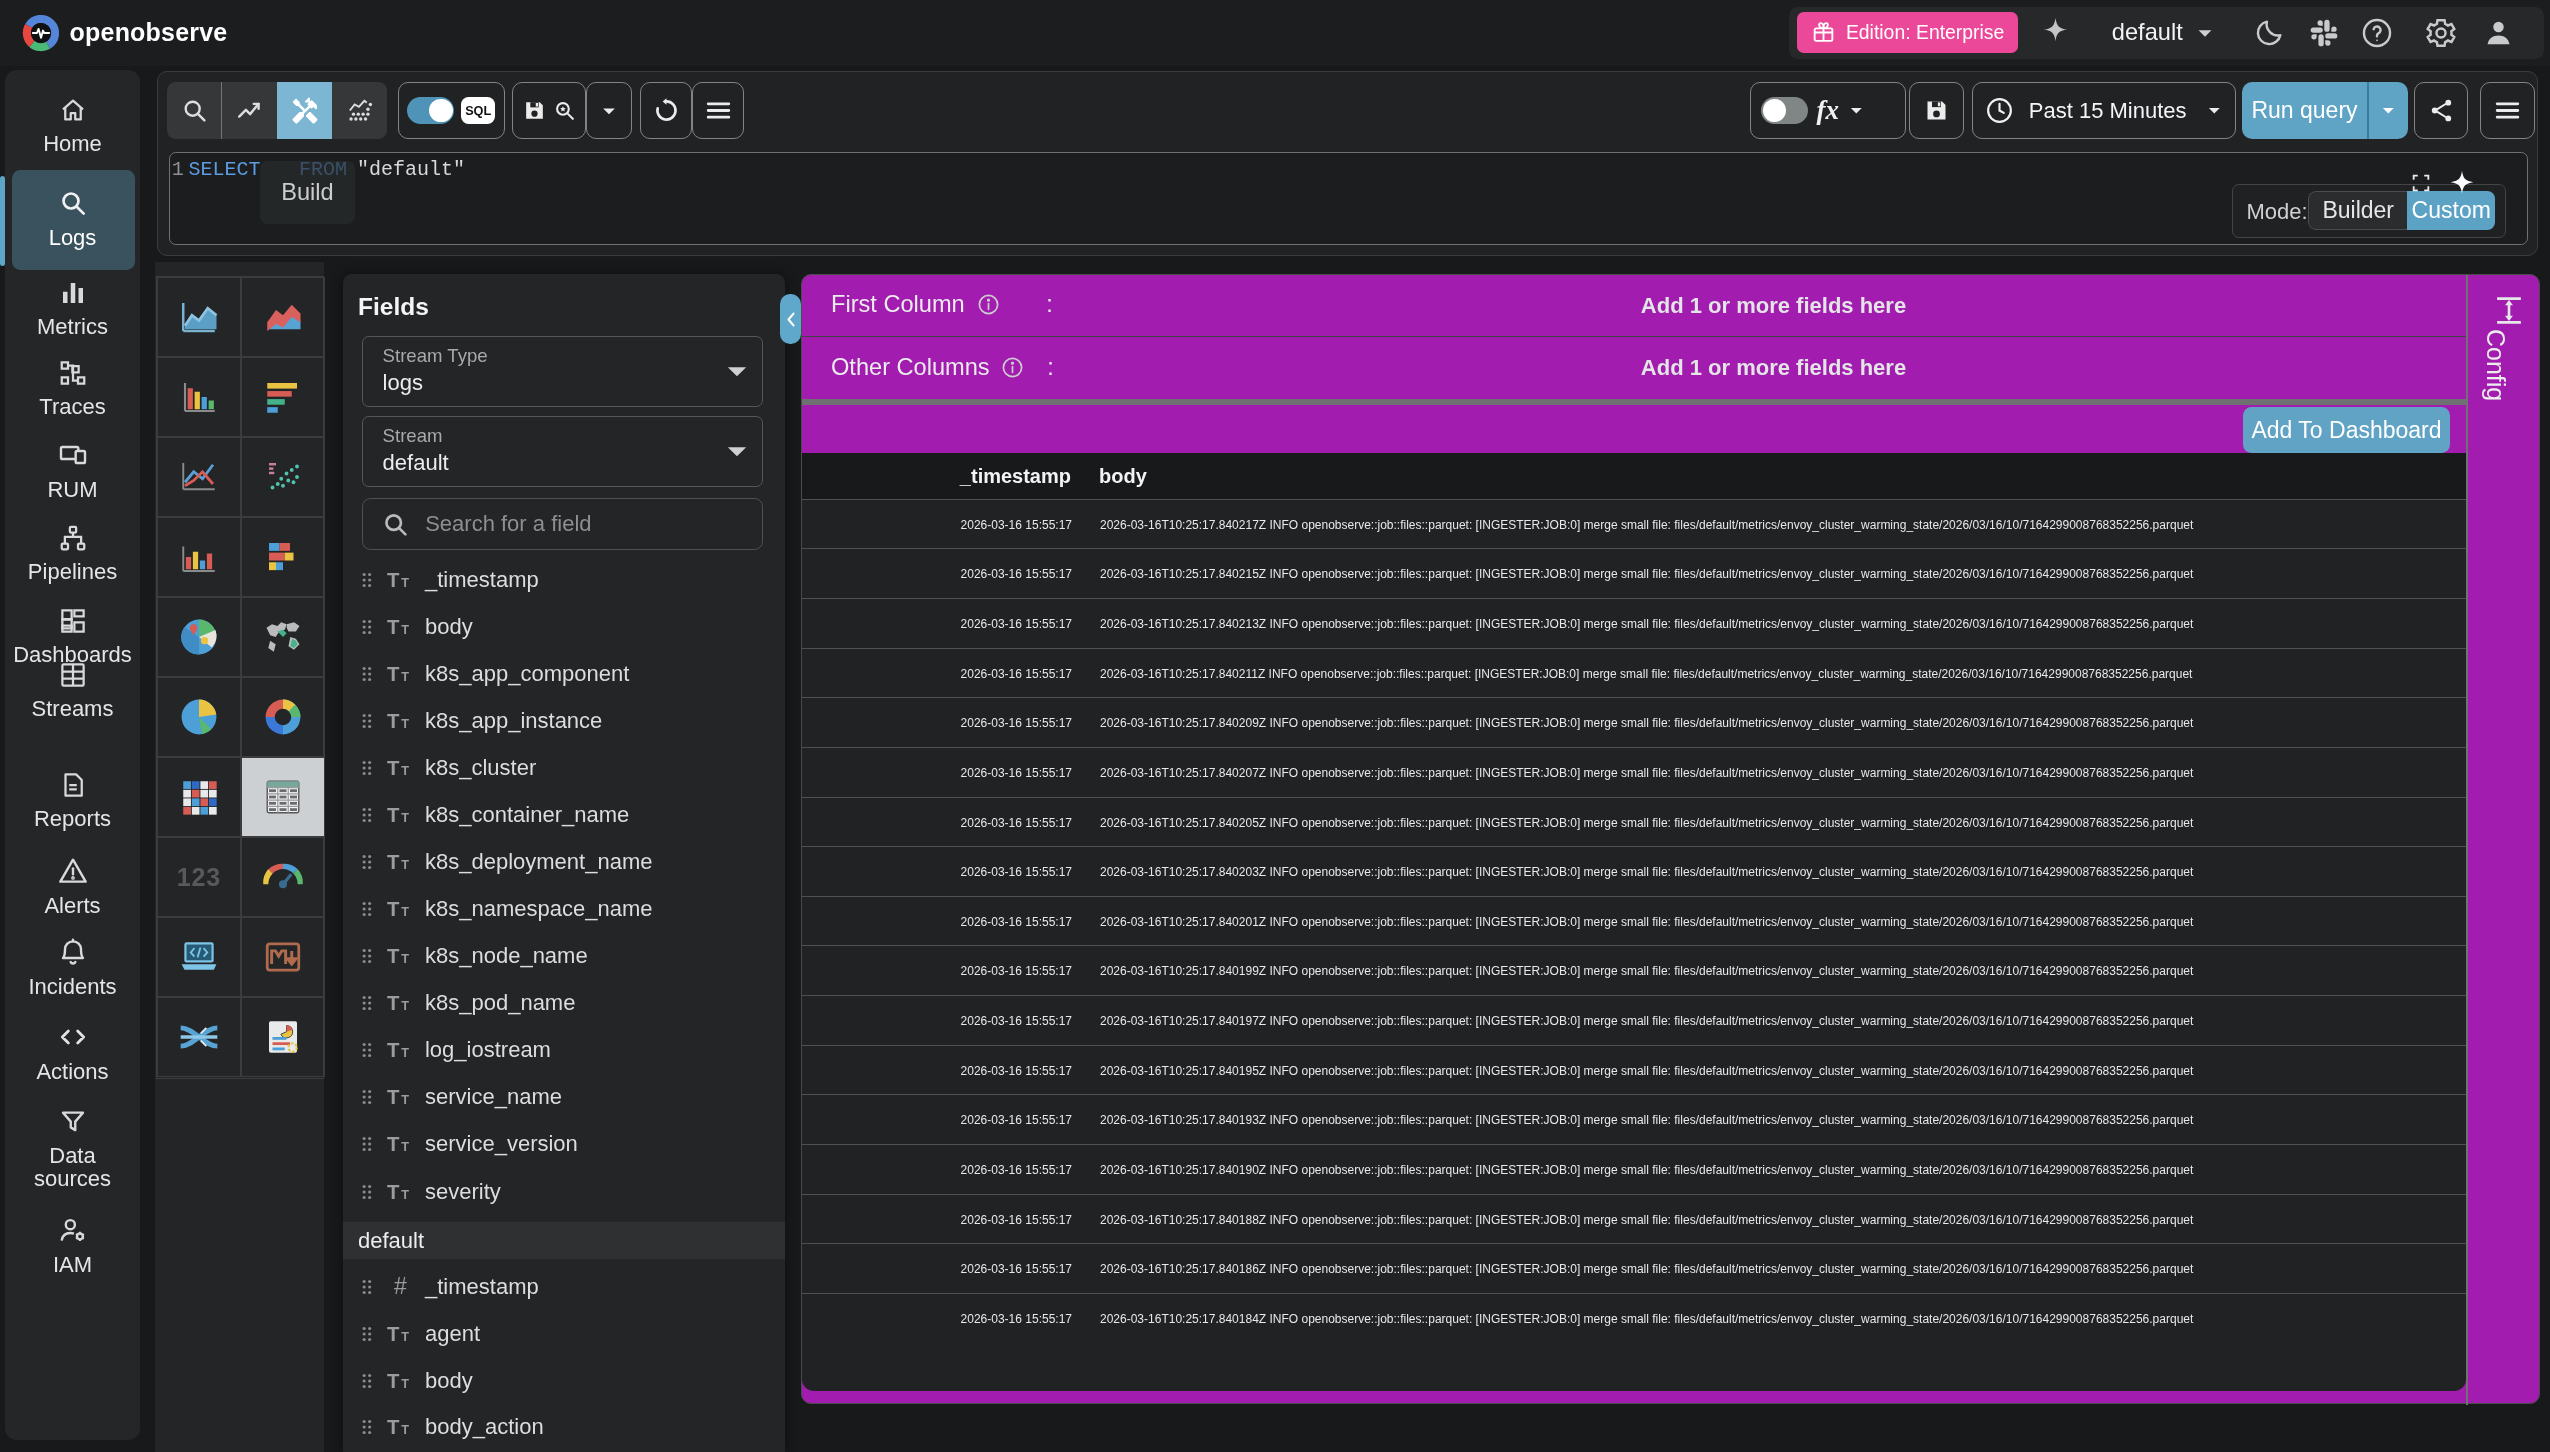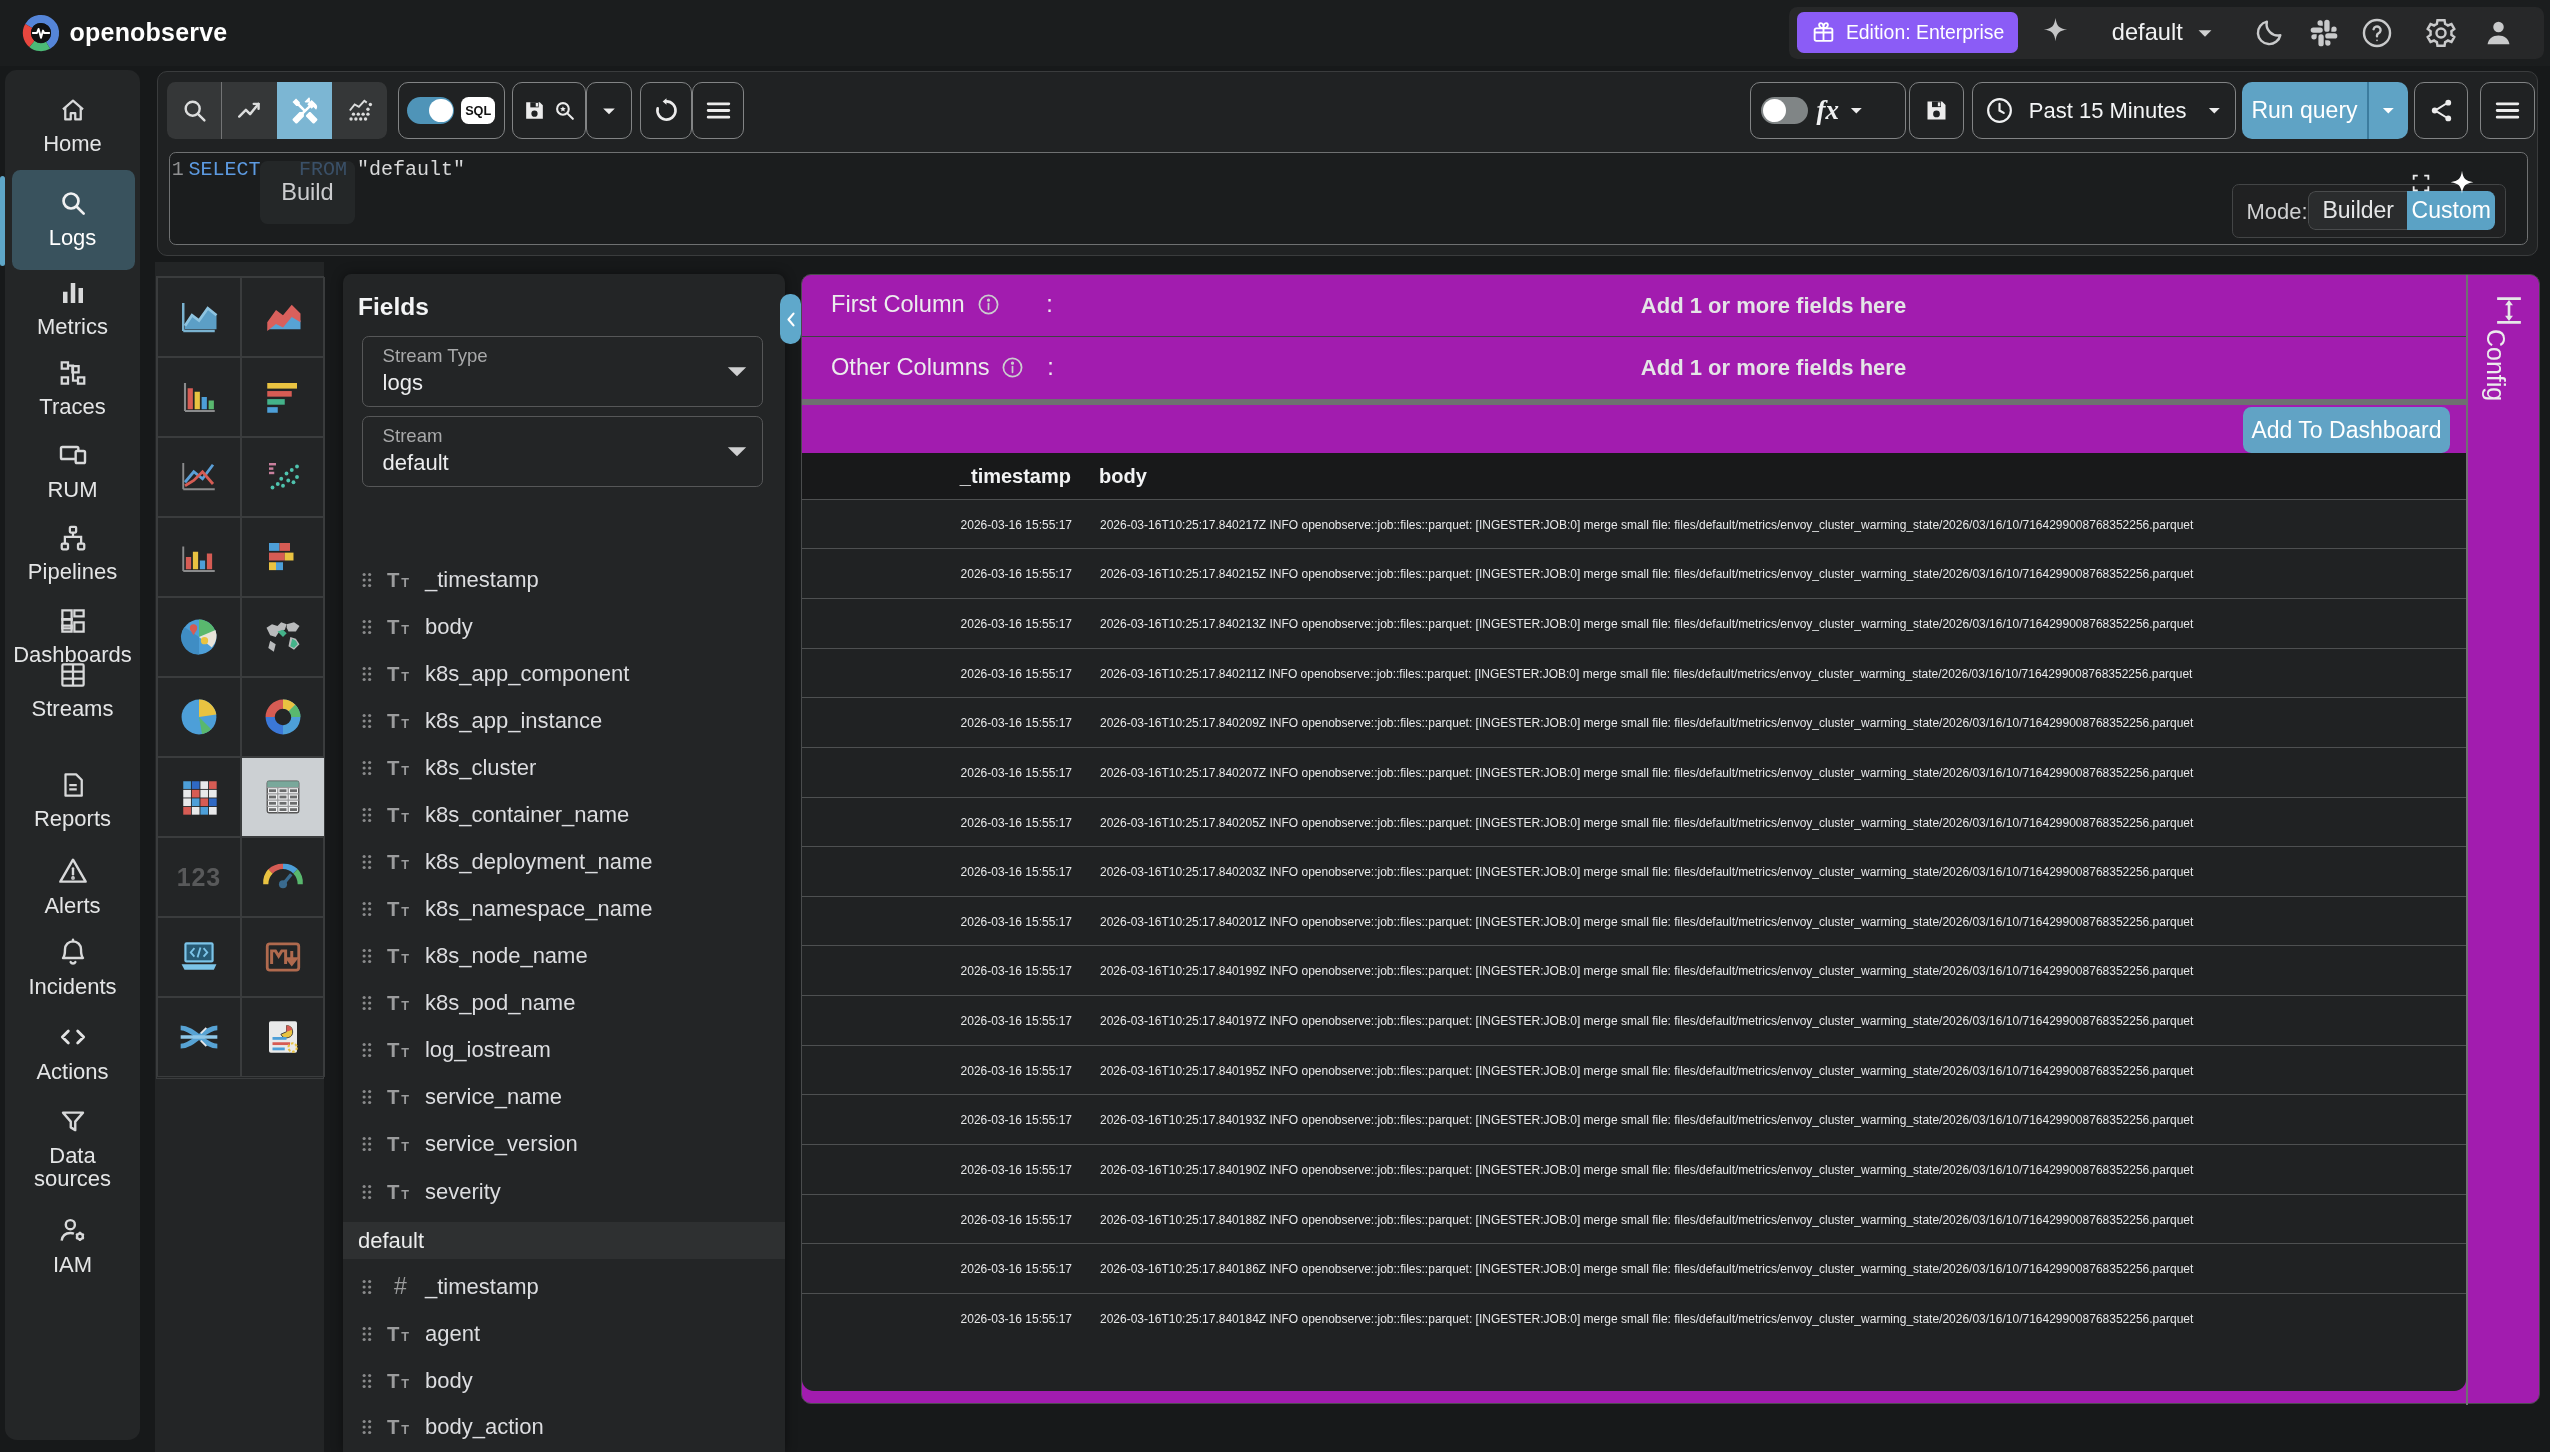--- a/index.html
+++ b/index.html
@@ -4,21 +4,21 @@
 <style>
 * { margin:0; padding:0; box-sizing:border-box; }
 html,body { width:2550px; height:1452px; background:#17191a; overflow:hidden; }
 body { font-family:"Liberation Sans", sans-serif; color:#e8e9ea; position:relative; }
 .abs { position:absolute; }
 
 #hdr { left:0; top:0; width:2550px; height:66px; background:#1b1d1e; }
 #logo { left:20px; top:11.8px; display:flex; align-items:center; gap:7.6px; }
 #logo .nm { font-size:25px; font-weight:700; color:#fff; letter-spacing:0.2px; }
 #topright { left:1789px; top:6.8px; width:755px; height:52px; background:#272829; border-radius:8.4px; display:flex; align-items:center; }
-.edbtn { margin-left:8.4px; height:41px; white-space:nowrap; background:#8b5cf6; border-radius:6.8px; display:flex; align-items:center; gap:10px; padding:0 13.5px; color:#fff; font-size:19.4px; }
+.edbtn { margin-left:8.4px; height:41px; white-space:nowrap; background:#ec4899; border-radius:6.8px; display:flex; align-items:center; gap:10px; padding:0 13.5px; color:#fff; font-size:19.4px; }
 
 #edcard { left:157px; top:71px; width:2381px; height:185px; background:#202223; border:0.8px solid #3a3c3d; border-radius:10px; }
 #edbox { left:11px; top:80px; width:2359px; height:93px; background:#1b1d1e; border:0.8px solid #6f7172; border-radius:6.8px; font-family:"Liberation Mono", monospace; font-size:20px; }
 
 #sbar { left:5px; top:70px; width:135px; height:1370px; background:#242627; border-radius:11.8px; }
 .sitem { position:absolute; left:0; width:135px; text-align:center; color:#e4e5e6; }
 .sitem .lb { font-size:22px; margin-top:6.8px; line-height:23.6px; }
 .sitem svg { display:block; margin:0 auto; }
 
 #cgrid { left:155px; top:262px; width:169px; height:1191px; background:#232526; }
@@ -575,20 +575,27 @@
         <path d="M2 2l10 10L22 2z"></path>
       </svg>
 </div>
 <div class="fsel" style="top:142px; height:71px;">
   <div class="flab">Stream</div>
       <div class="fval">default</div>
   <svg class="fcar" width="22" height="13.5" viewBox="0 0 24 14" fill="#cfd0d1">
         <path d="M2 2l10 10L22 2z"></path>
       </svg>
 </div>
+<div class="abs" style="left:18.6px; top:224px; width:401px; height:52px; border:1.7px solid #505152; border-radius:8.4px; display:flex; align-items:center;">
+  <svg style="margin-left:18.6px;" width="29" height="29" viewBox="0 0 24 24" fill="none" stroke="#b9babb" stroke-width="2.2">
+        <circle cx="10.5" cy="10.5" r="6"></circle>
+        <path d="M15.2 15.2l5 5" stroke-linecap="round"></path>
+      </svg>
+  <span style="margin-left:15px; font-size:22px; color:#8e8f90;">Search for a field</span>
+</div>
 <div id="flist1">
       <div class="frow" style="top:282px;">
         <svg class="dots" width="12.7" height="20" viewBox="0 0 15 24" fill="#8a8b8c">
           <circle cx="4" cy="5" r="2"></circle>
           <circle cx="11" cy="5" r="2"></circle>
           <circle cx="4" cy="12" r="2"></circle>
           <circle cx="11" cy="12" r="2"></circle>
           <circle cx="4" cy="19" r="2"></circle>
           <circle cx="11" cy="19" r="2"></circle>
         </svg>

